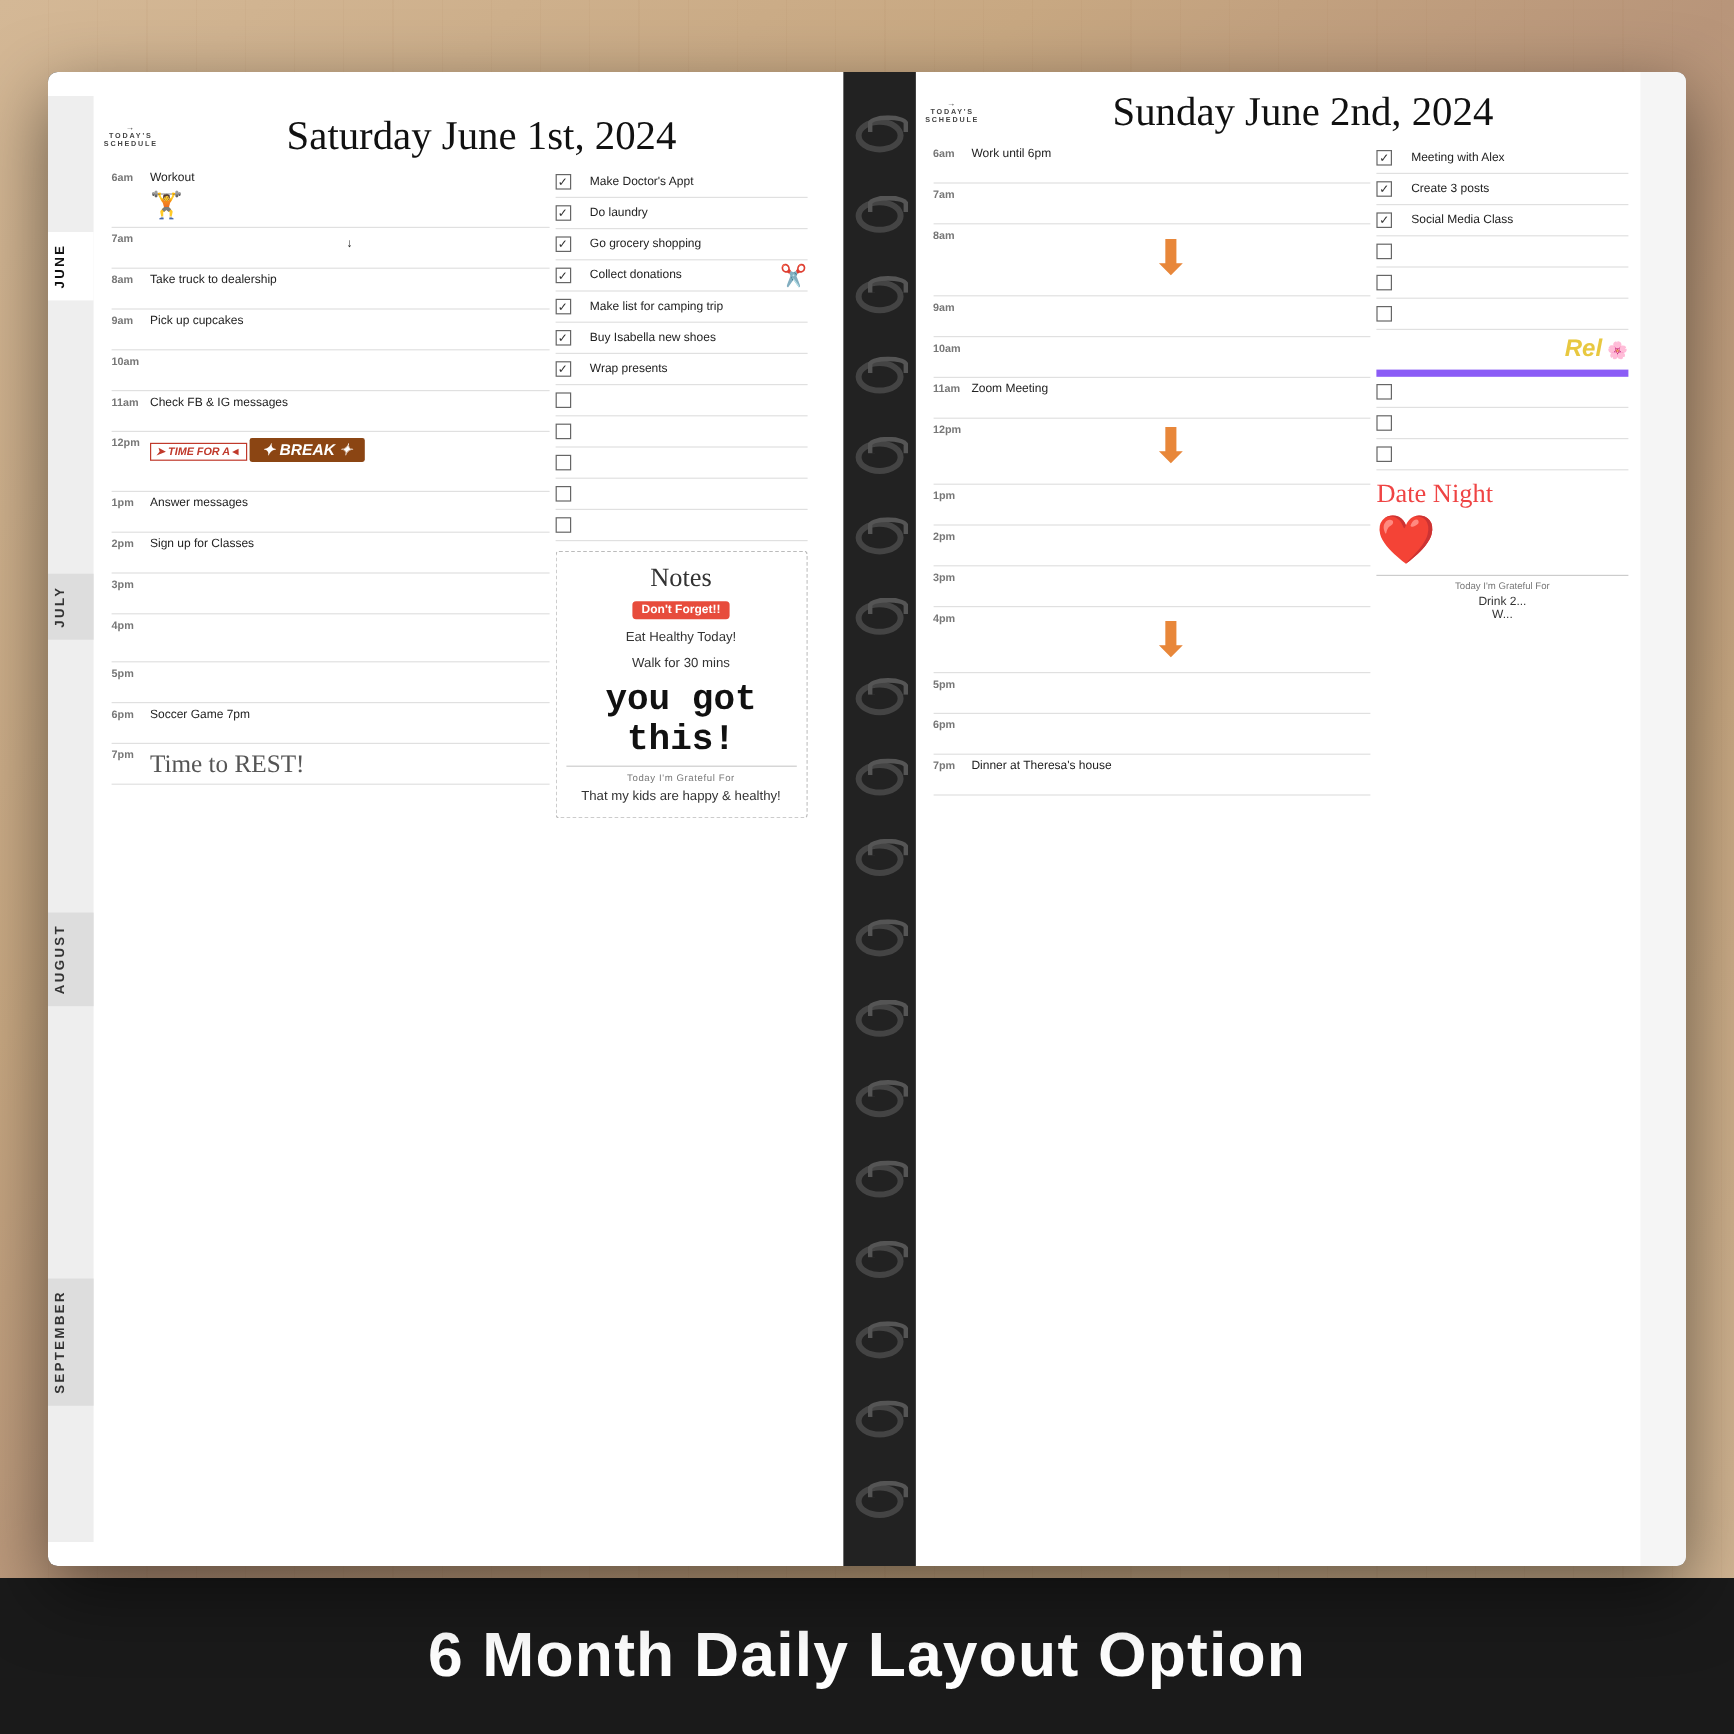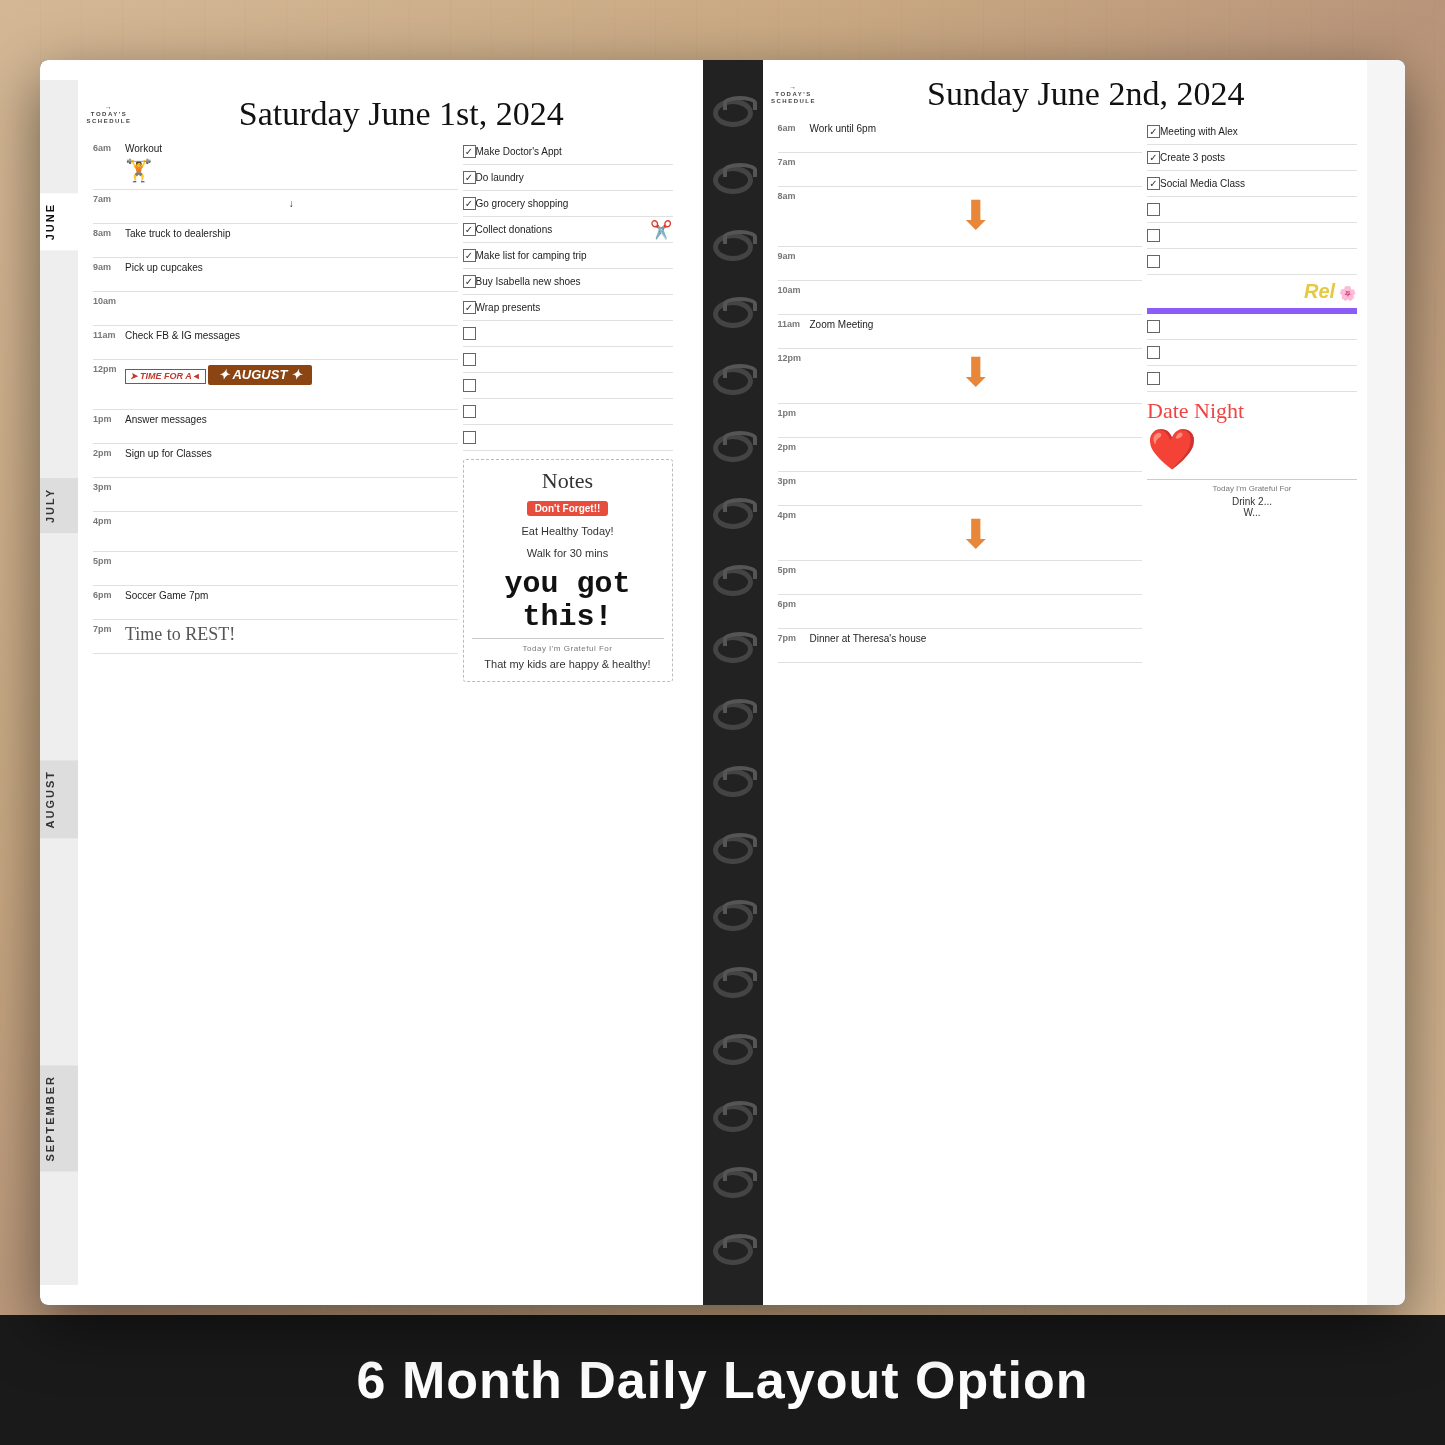--- a/index.html
+++ b/index.html
@@ -232,21 +232,21 @@
       color: #222;
       line-height: 1.3;
     }
 
     .task-item {
       display: flex;
       align-items: center;
       border-bottom: 1px solid #e0e0e0;
       min-height: 26px;
       padding: 2px 0;
-      gap: 0;
+      gap: 16px;
       font-size: 10px;
       color: #222;
     }
 
     .task-cb {
       width: 13px;
       height: 13px;
       border: 1.5px solid #666;
       flex-shrink: 0;
       display: flex;
@@ -328,21 +328,21 @@
 
           <div class="time-block">
             <span class="tb-time">11am</span>
             <span class="tb-content">Check FB &amp; IG messages</span>
           </div>
 
           <div class="time-block" style="min-height:50px;">
             <span class="tb-time">12pm</span>
             <div class="tb-content">
               <div style="color:#c0392b;font-size:9px;font-weight:700;font-style:italic;border:1px solid #c0392b;display:inline-block;padding:1px 4px;margin-top:2px;">➤ TIME FOR A◄</div>
-              <div style="background:#8B4513;color:white;padding:2px 10px;font-size:13px;font-weight:700;font-style:italic;border-radius:2px;margin-top:2px;display:inline-block;">✦ AUGUST ✦</div>
+              <div style="background:#8B4513;color:white;padding:2px 10px;font-size:13px;font-weight:700;font-style:italic;border-radius:2px;margin-top:2px;display:inline-block;">✦ BREAK ✦</div>
             </div>
           </div>
 
           <div class="time-block">
             <span class="tb-time">1pm</span>
             <span class="tb-content">Answer messages</span>
           </div>
 
           <div class="time-block">
             <span class="tb-time">2pm</span>
@@ -364,21 +364,21 @@
           </div>
 
           <div class="time-block">
             <span class="tb-time">6pm</span>
             <span class="tb-content">Soccer Game 7pm</span>
           </div>
 
           <div class="time-block">
             <span class="tb-time">7pm</span>
             <div class="tb-content">
-              <span style="font-family:'Brush Script MT',cursive;font-size:18px;color:#555;">Time to REST!</span>
+              <span style="font-family:'Brush Script MT',cursive;font-size:21px;color:#555;">Time to REST!</span>
             </div>
           </div>
         </div>
 
         <div class="right-tasks-col">
 
           <div>
 
             <div class="task-item">
               <div class="task-cb done"></div>

